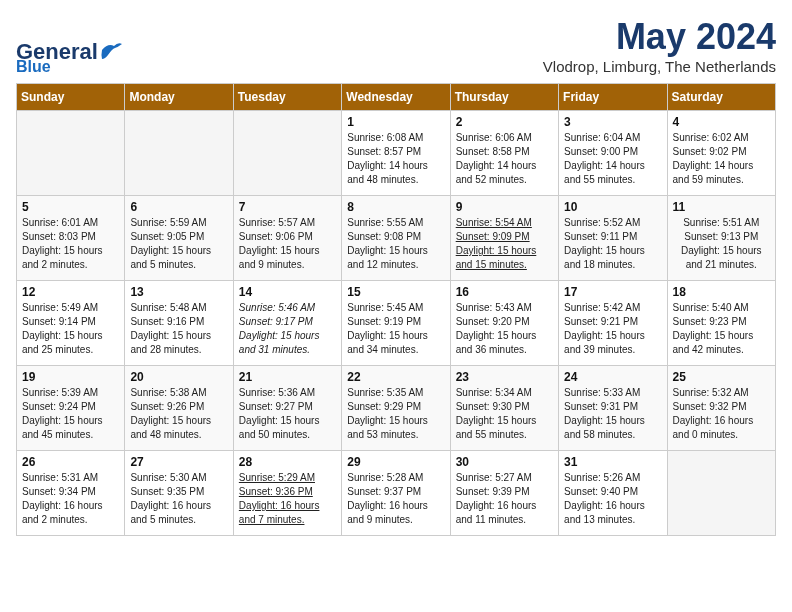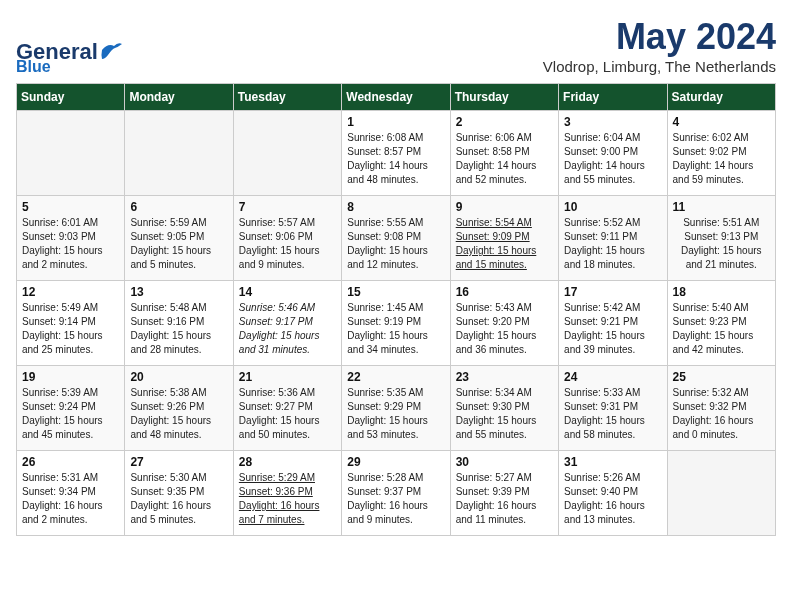--- a/index.html
+++ b/index.html
@@ -38,21 +38,21 @@
     .location {
       font-size: 15px;
       color: #333;
     }
     .calendar {
       width: 100%;
       border-collapse: collapse;
       font-size: 10.5px;
     }
     .calendar th {
-      background-color: #14532d;
+      background-color: #a16207;
       color: #fff;
       padding: 6px 4px;
       text-align: left;
       font-size: 12px;
       font-weight: bold;
       border: 1px solid #ccc;
     }
     .calendar td {
       border: 1px solid #ccc;
       vertical-align: top;
@@ -147,21 +147,21 @@
           <div class="day-info" style="white-space: pre-line;">Sunrise: 6:02 AM
 Sunset: 9:02 PM
 Daylight: 14 hours
 and 59 minutes.</div>
         </td>
       </tr>
       <tr class="row-alt">
         <td>
           <span class="day-num">5</span>
           <div class="day-info" style="white-space: pre-line;">Sunrise: 6:01 AM
-Sunset: 9:03 PM
+Sunset: 8:03 PM
 Daylight: 15 hours
 and 2 minutes.</div>
         </td>
         <td>
           <span class="day-num">6</span>
           <div class="day-info" style="white-space: pre-line;">Sunrise: 5:59 AM
 Sunset: 9:05 PM
 Daylight: 15 hours
 and 5 minutes.</div>
         </td>
@@ -218,21 +218,21 @@
         </td>
         <td>
           <span class="day-num">14</span>
           <div class="day-info" style="white-space: pre-line; font-style: italic;">Sunrise: 5:46 AM
 Sunset: 9:17 PM
 Daylight: 15 hours
 and 31 minutes.</div>
         </td>
         <td>
           <span class="day-num">15</span>
-          <div class="day-info" style="white-space: pre-line;">Sunrise: 1:45 AM
+          <div class="day-info" style="white-space: pre-line;">Sunrise: 5:45 AM
 Sunset: 9:19 PM
 Daylight: 15 hours
 and 34 minutes.</div>
         </td>
         <td>
           <span class="day-num">16</span>
           <div class="day-info" style="white-space: pre-line;">Sunrise: 5:43 AM
 Sunset: 9:20 PM
 Daylight: 15 hours
 and 36 minutes.</div>

